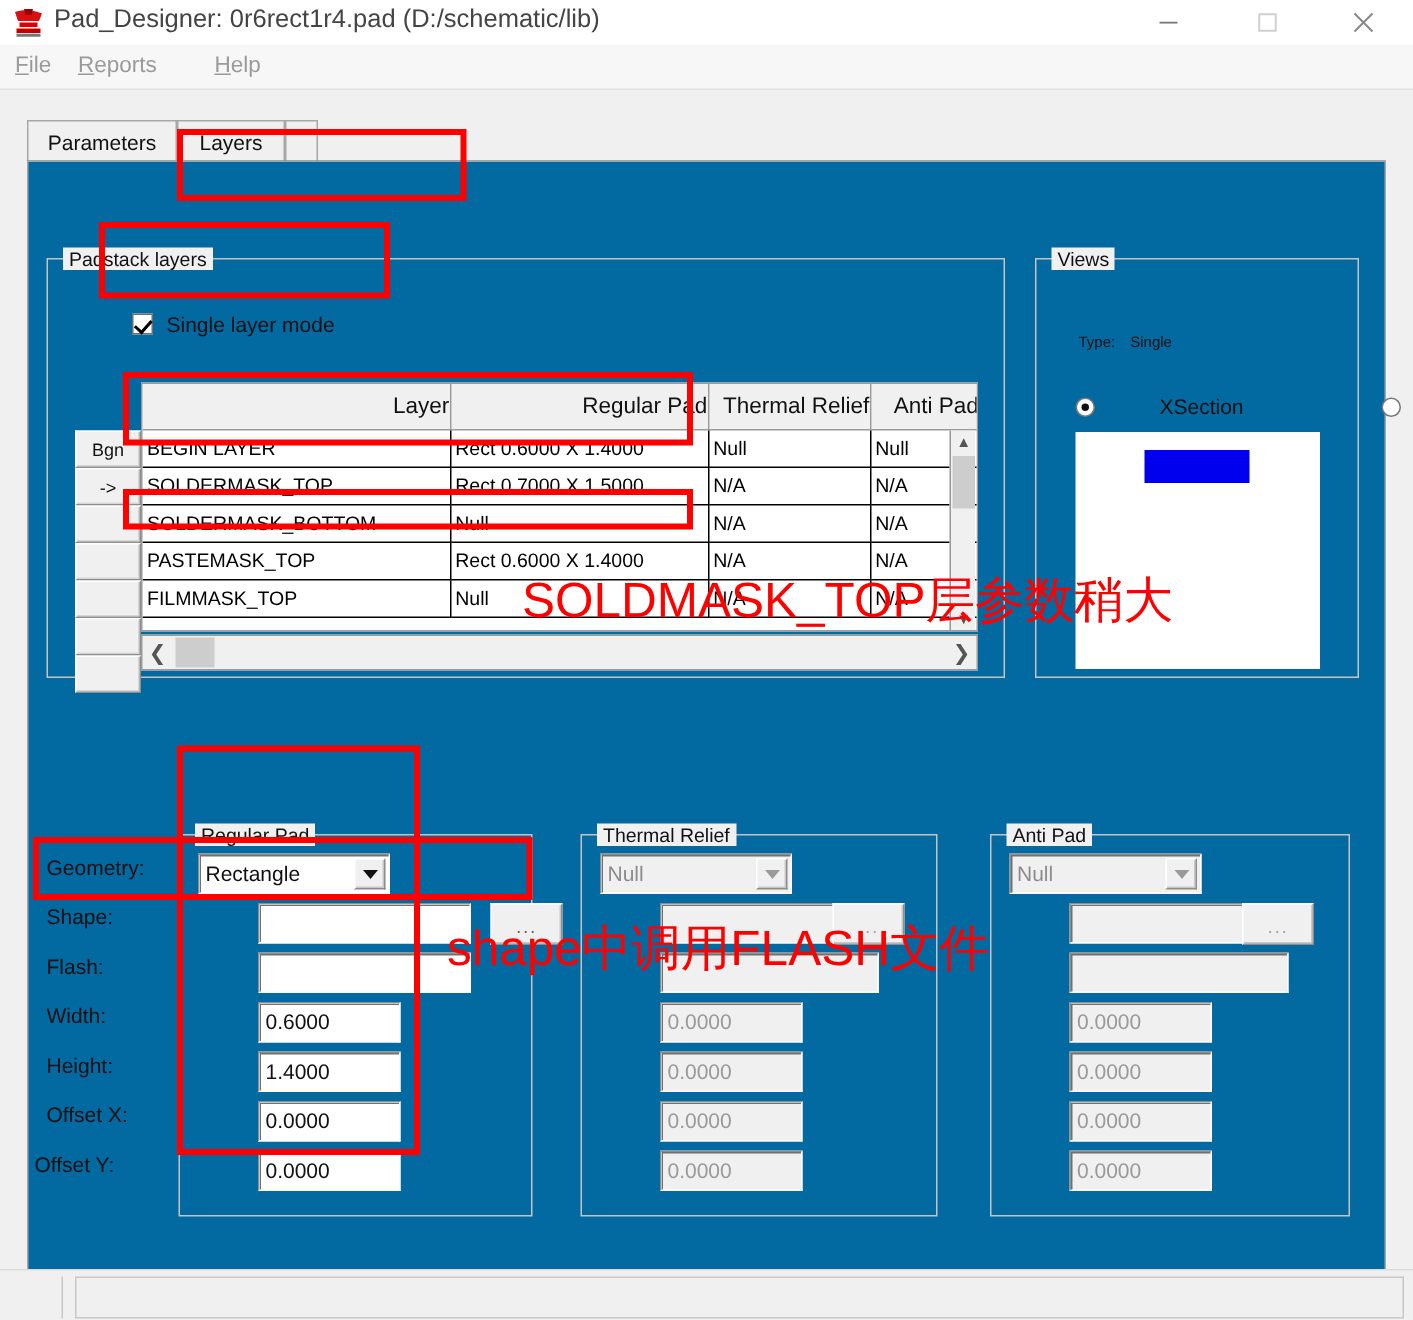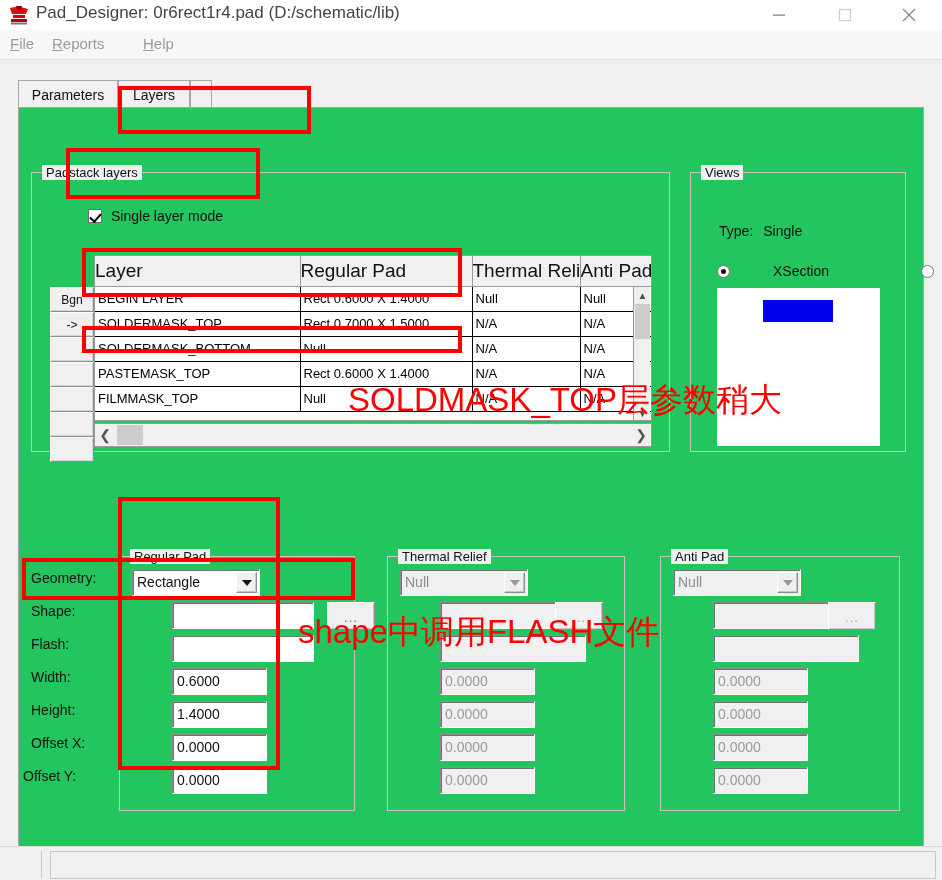--- a/index.html
+++ b/index.html
@@ -62,21 +62,21 @@
     font-family: "Liberation Sans", sans-serif;
     background: #f0f0f0;
   }
   .tab-parameters { left: 0; width: 100px; border: 1px solid #a7a7a7; border-bottom: none; }
   .tab-layers { left: 100px; width: 72px; border: 1px solid #a7a7a7; border-bottom: none;
                 background: #f0f0f0; }
   .tab-filler { left: 172px; width: 22px; height: 28px; border: 1px solid #a7a7a7; border-bottom: none; }
 
   .tabpage {
     position: absolute; left: 18px; top: 46px; width: 906px; height: 747px;
-    border: 1px solid #a7a7a7; background: #22c55e;
+    border: 1px solid #a7a7a7; background: #0369a1;
   }
 
   
   .group {
     position: absolute;
     border: 1px solid #c4c4c4;
   }
   .group > .grp-title {
     position: absolute; top: -8px; left: 10px;
     background: #f0f0f0; padding: 0 4px;
@@ -120,22 +120,22 @@
   .rowbtn.hdr { visibility: hidden; height: 32px; }
 
   .gridbox {
     position: absolute; left: 44px; top: 0; width: 558px; height: 166px;
     border: 1px solid #9a9a9a; background: #fff; overflow: hidden;
   }
   table.grid { border-collapse: collapse; table-layout: fixed; width: 558px; }
   table.grid th {
     height: 30px; background: #f0f0f0;
     border-right: 1px solid #9a9a9a; border-bottom: 1px solid #9a9a9a;
-    font-size: 19px; font-weight: normal; color: #111;
-    font-family: "Liberation Sans", sans-serif; text-align: left;
+    font-size: 15px; font-weight: normal; color: #111;
+    font-family: "Liberation Sans", sans-serif; text-align: right;
     overflow: hidden; white-space: nowrap;
   }
   table.grid td {
     height: 25px; background: #fff;
     border-right: 1px solid #000; border-bottom: 1px solid #000;
     font-size: 13px; color: #000; padding-left: 3px;
     font-family: "Liberation Sans", sans-serif;
     overflow: hidden; white-space: nowrap;
   }
   .c-layer  { width: 205px; }
@@ -165,21 +165,21 @@
   .hs-arrow {
     position: absolute; top: 0; width: 20px; height: 22px;
     display: flex; align-items: center; justify-content: center;
     color: #555; font-size: 14px;
   }
   .hs-left { left: 0; }
   .hs-right { right: 0; }
   .hs-thumb { position: absolute; left: 22px; top: 1px; width: 26px; height: 20px; background: #cdcdcd; }
 
   
-  .views-type { position: absolute; left: 28px; top: 50px; font-size: 14px; color: #111; }
+  .views-type { position: absolute; left: 28px; top: 50px; font-size: 10px; color: #111; }
   .views-type b { font-weight: normal; margin-left: 10px; }
   .radio-row { position: absolute; left: 26px; top: 90px; display: flex; align-items: center; gap: 36px; }
   .radio { width: 13px; height: 13px; border-radius: 50%; border: 1px solid #777; background: #fff;
            position: relative; flex: 0 0 auto; }
   .radio.on::after { content: ""; position: absolute; left: 3px; top: 3px; width: 5px; height: 5px;
                      border-radius: 50%; background: #111; }
   .radio-label { margin-left: 7px; font-size: 14px; color: #111; }
   .radio-gap { width: 20px; }
   .preview {
     position: absolute; left: 26px; top: 115px; width: 163px; height: 158px; background: #fff;

